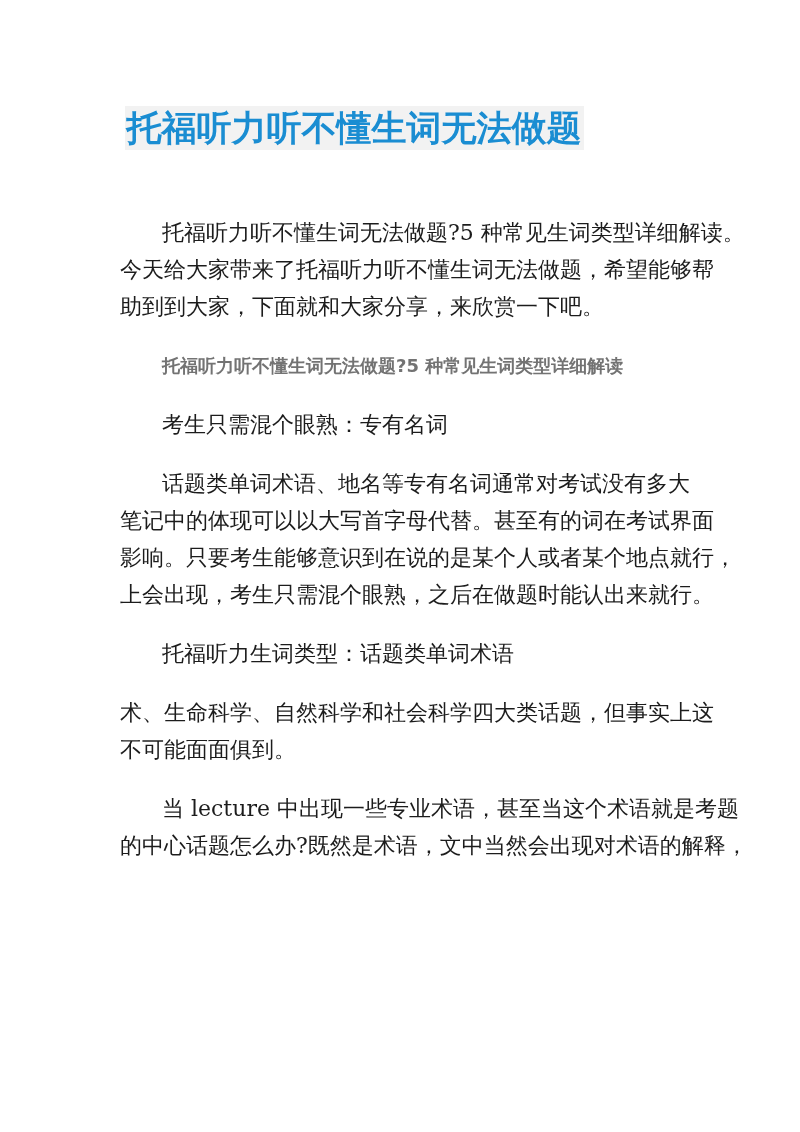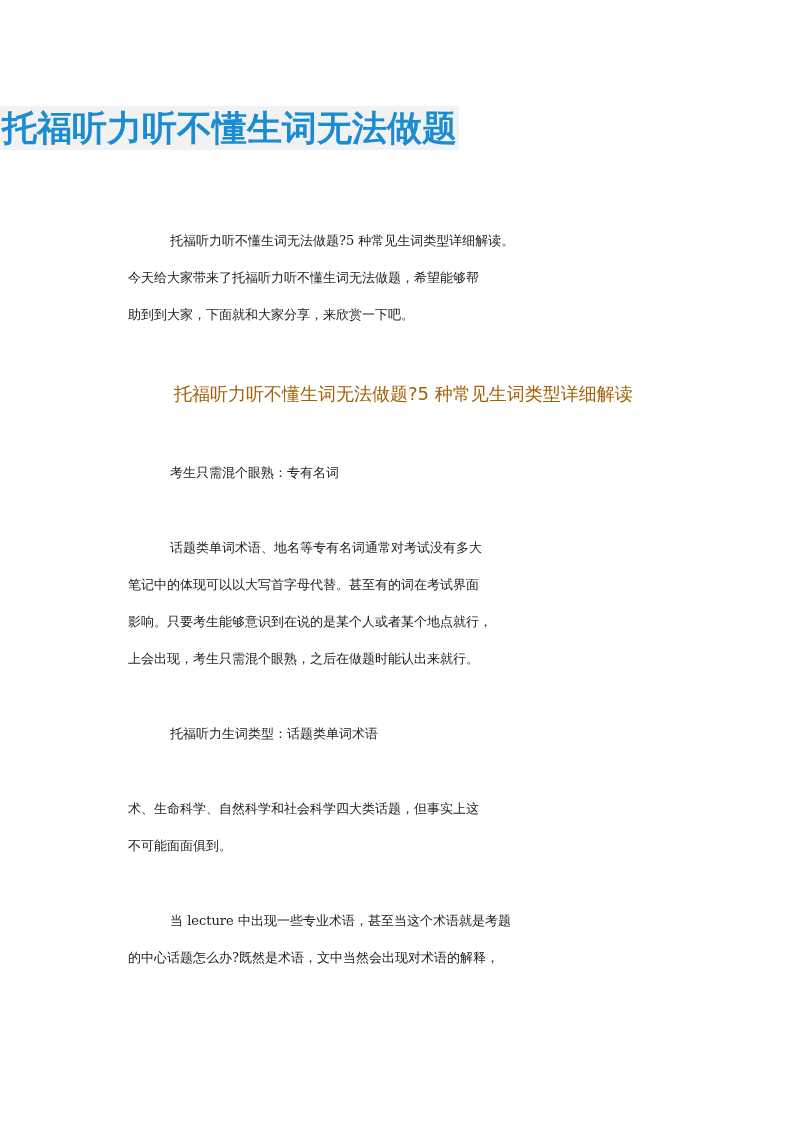--- a/index.html
+++ b/index.html
@@ -20,65 +20,65 @@
       left: 0; top: 0;
       width: 800px;
       height: 1132px;
       background: #ffffff;
     }
     .title-wrap {
       position: absolute;
       top: 106px;
       left: 0;
       width: 708px;
-      text-align: left;
+      text-align: center;
     }
     .title {
       display: inline-block;
       background: #f2f2f2;
       color: #1a8dd2;
       font-family: "DejaVu Sans", "Liberation Sans", sans-serif;
       font-weight: bold;
       font-size: 35px;
       line-height: 44px;
       height: 44px;
       padding: 0 2px;
       letter-spacing: 0px;
     }
     .body {
       position: absolute;
       left: 120px;
       top: 214px;
       width: 568px;
     }
     .para {
-      margin: 8px;
-      font-size: 13px;
+      margin: 0;
+      font-size: 22px;
       line-height: 37px;
       text-indent: 42px;
       text-align: justify;
       color: #1c1c1c;
       word-break: break-all;
     }
     .para .ln {
       display: block;
       white-space: nowrap;
     }
     .para .ln.first {
       padding-left: 42px;
     }
     .para { text-indent: 0; }
     .gap { height: 22px; }
     .subheading {
-      margin: 12px;
+      margin: 0;
       font-family: "DejaVu Sans", "Liberation Sans", sans-serif;
-      font-weight: normal;
+      font-weight: bold;
       font-size: 18px;
       line-height: 37px;
-      color: #a16207;
+      color: #737373;
       padding-left: 42px;
       white-space: nowrap;
     }
   </style>
 </head>
 <body>
 
 <div class="page">
 
   <div class="title-wrap">

